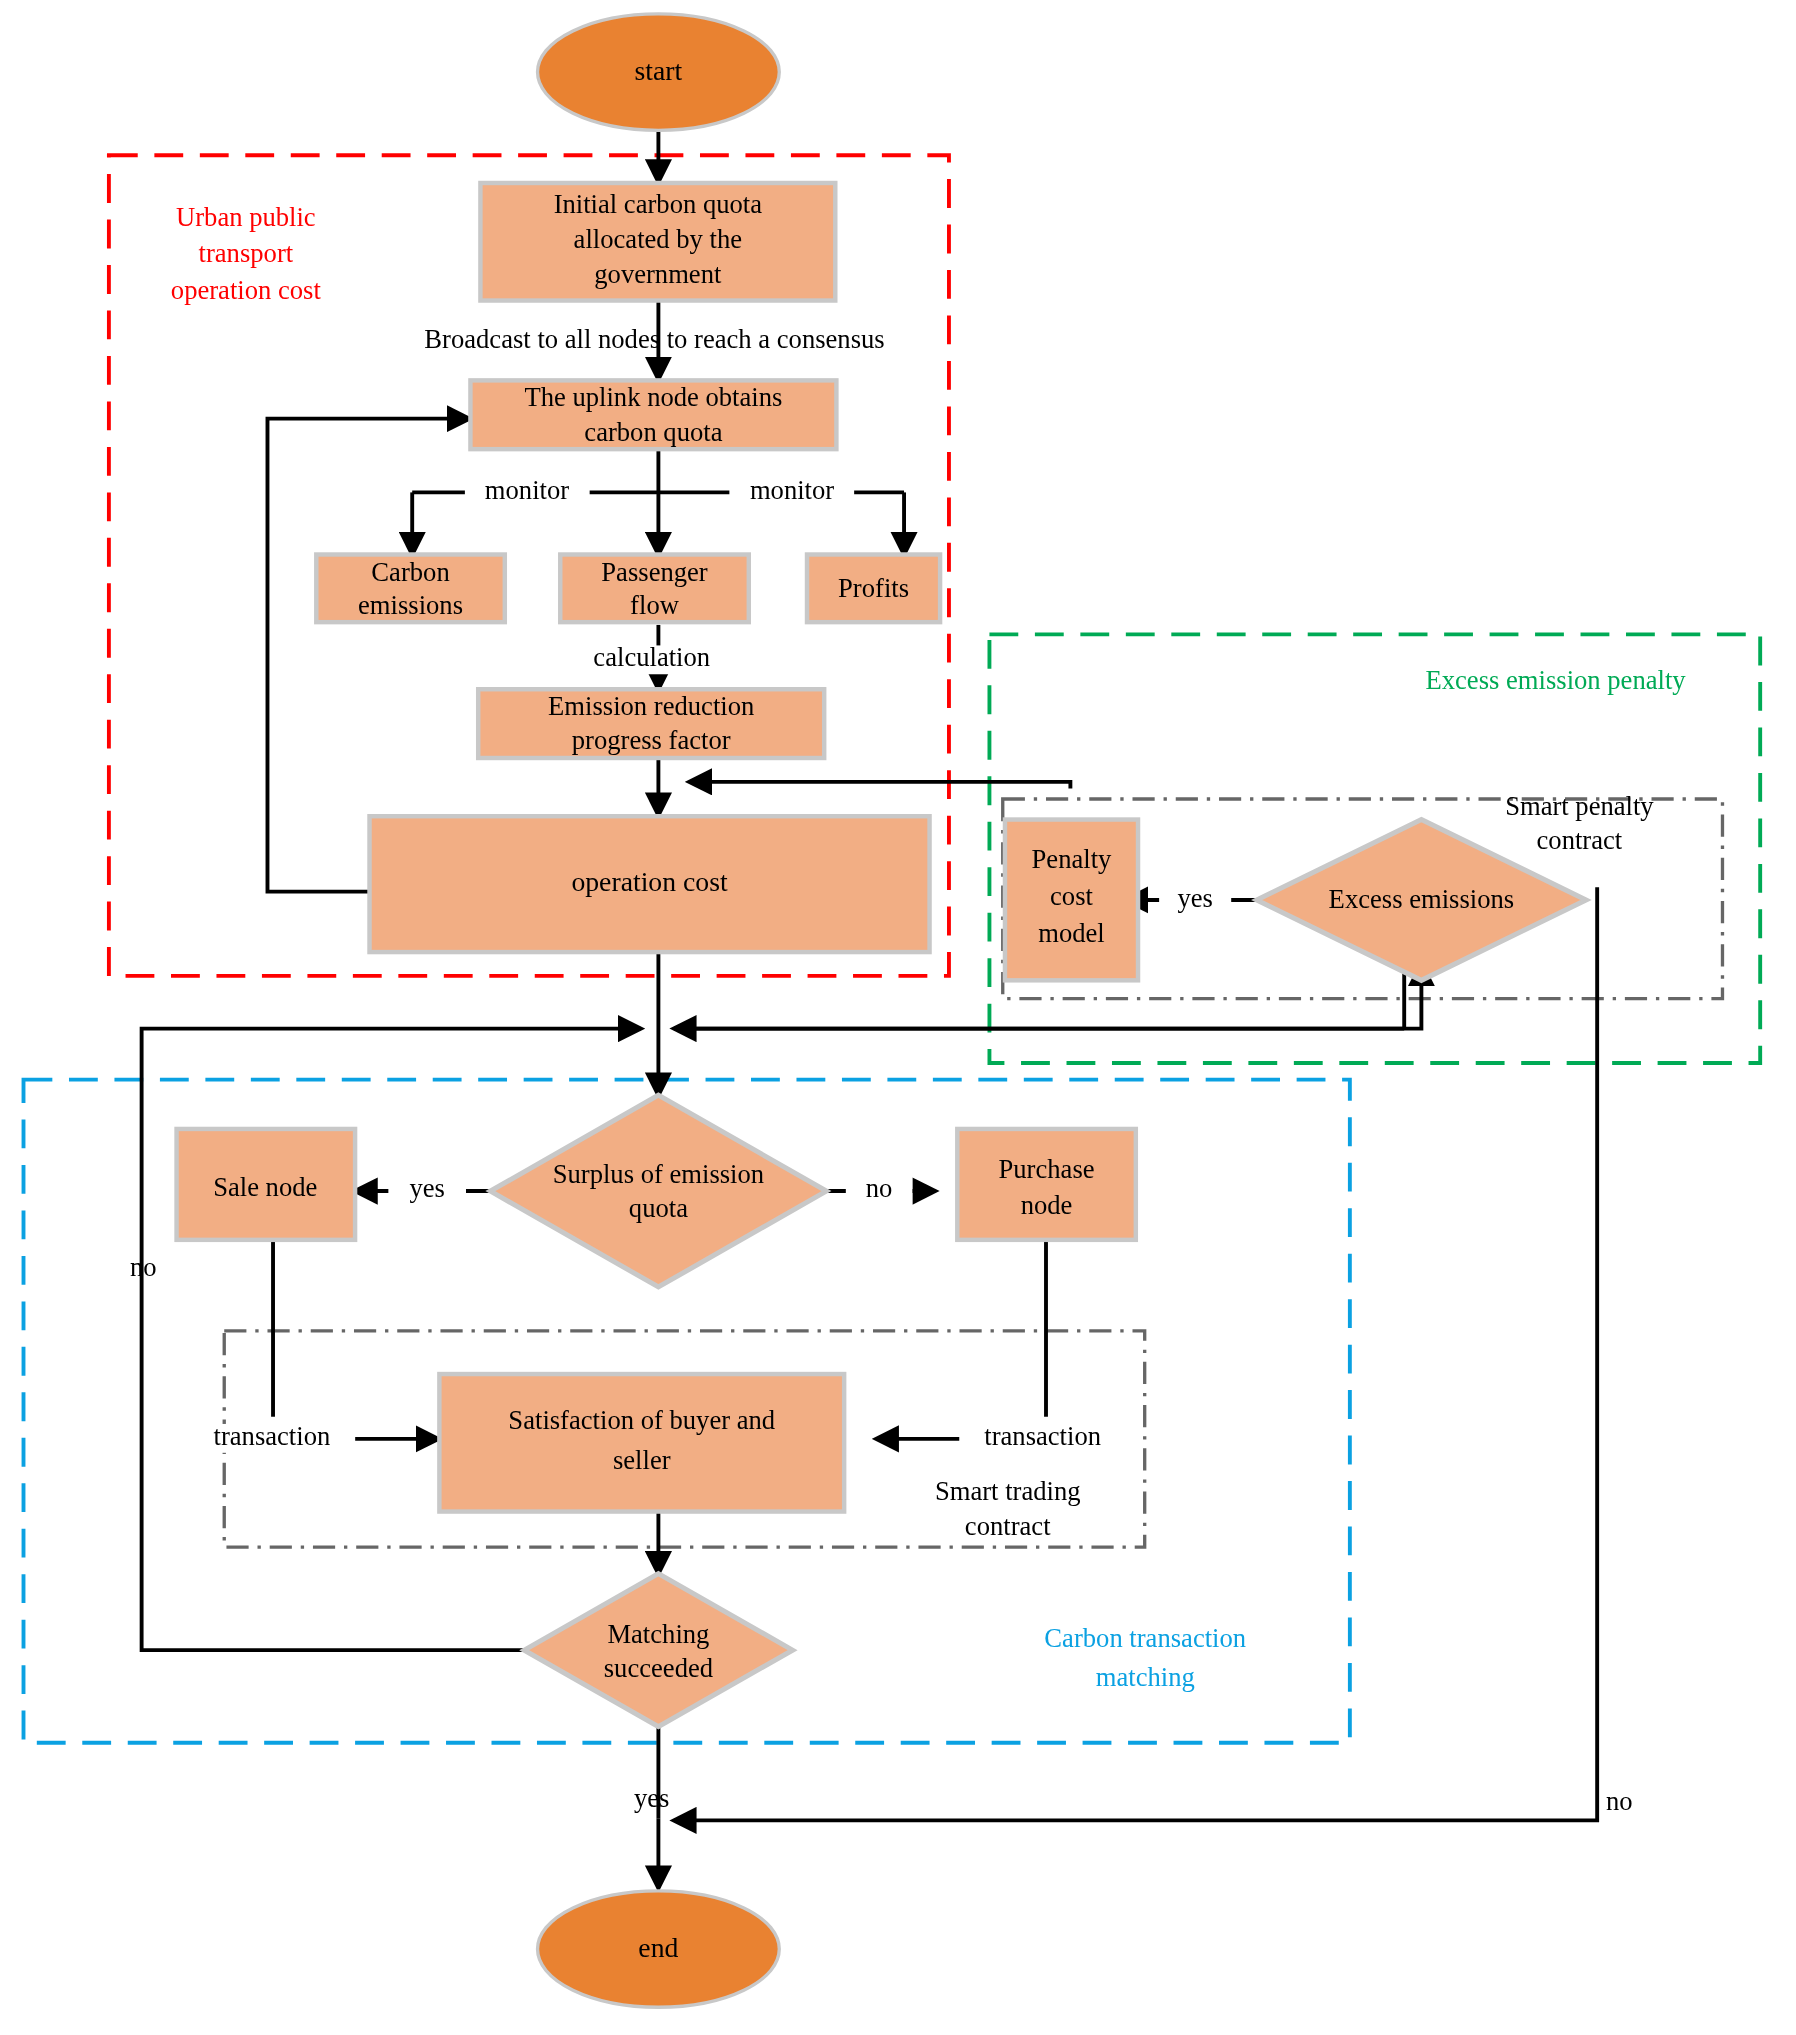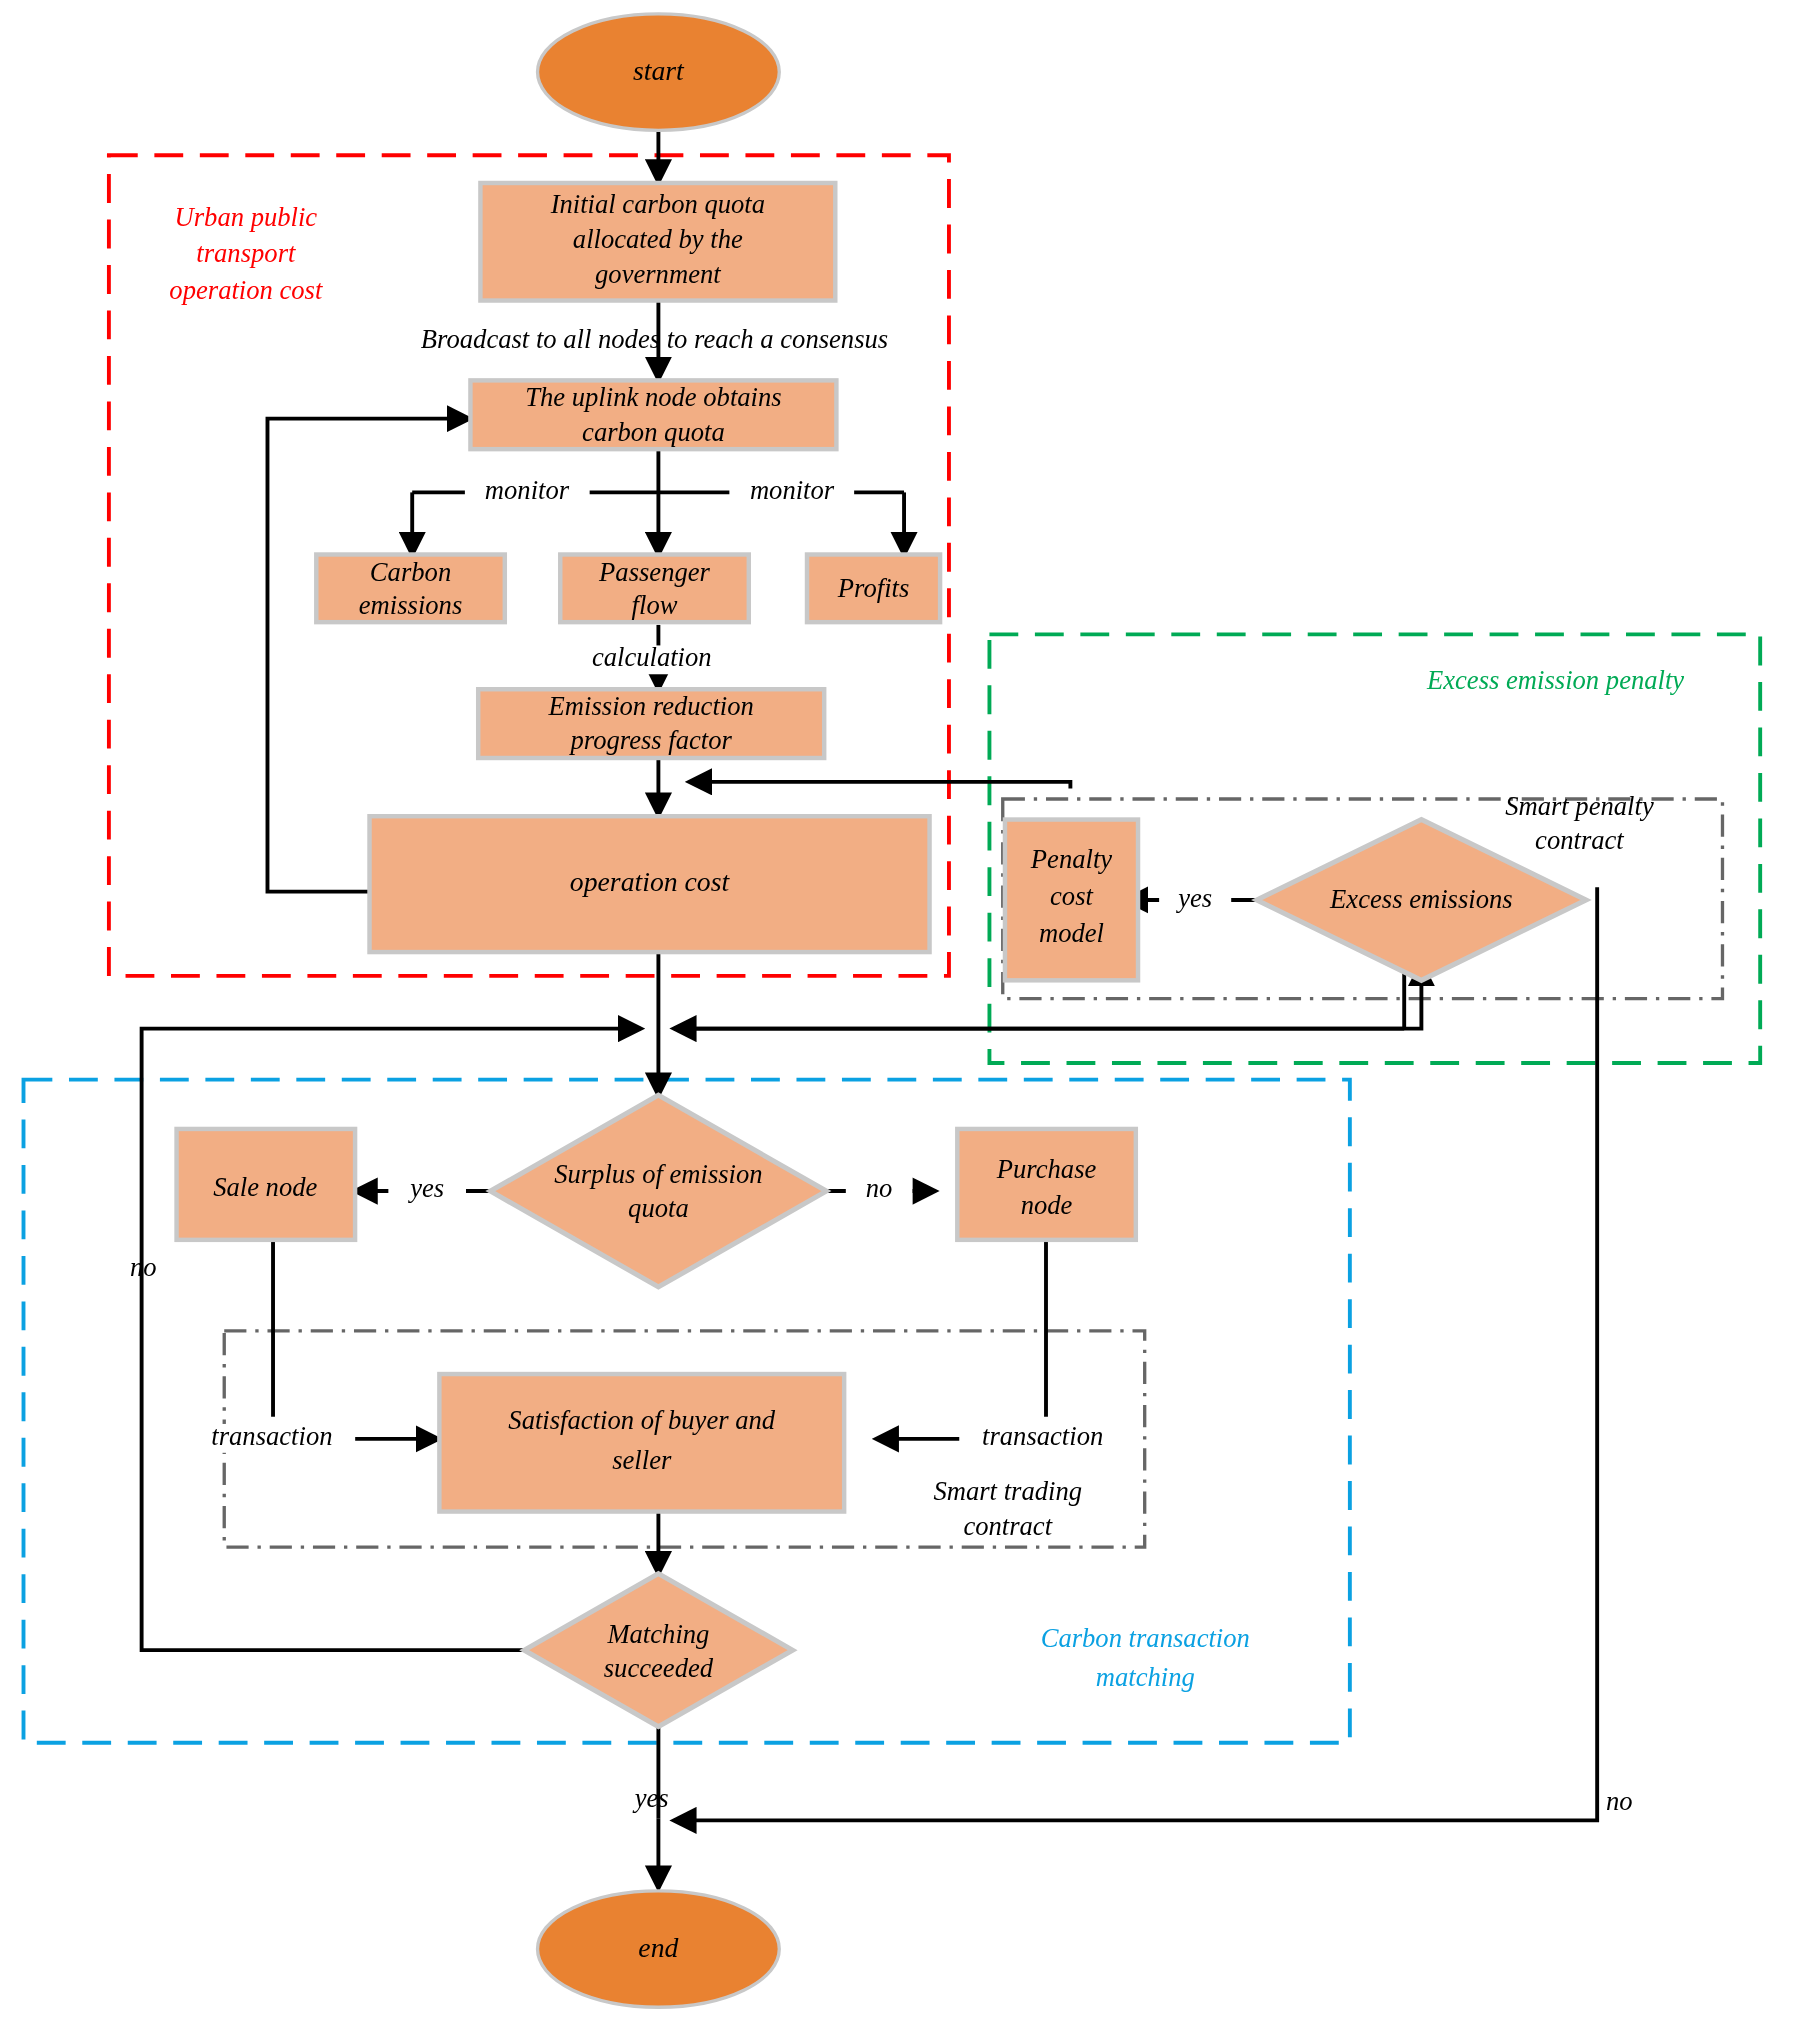--- a/index.html
+++ b/index.html
@@ -1,17 +1,17 @@
 <!DOCTYPE html>
 <html style="font-size:9px"><head>
 <meta charset="utf-8">
 <style>
   html,body{margin:0;padding:0;background:#ffffff;}
   body{font-family:"Liberation Serif", serif;}
-  #stage{position:relative;width:1797px;height:2035px;background:#fff;overflow:hidden;font-style:italic;}
+  #stage{position:relative;width:1797px;height:2035px;background:#fff;overflow:hidden;}
   svg{position:absolute;left:0;top:0;width:1797px;height:2035px;}
   .nodeLabel{font-family:"Liberation Serif", serif;fill:#000;text-anchor:middle;dominant-baseline:middle;}
   .edgeLabel{font-family:"Liberation Serif", serif;fill:#000;text-anchor:middle;dominant-baseline:middle;}
   .groupLabel{font-family:"Liberation Serif", serif;text-anchor:middle;dominant-baseline:middle;}
   .contractLabel{font-family:"Liberation Serif", serif;fill:#000;text-anchor:middle;dominant-baseline:middle;}
 </style>
 </head>
 <body>
 
 <div id="stage">

